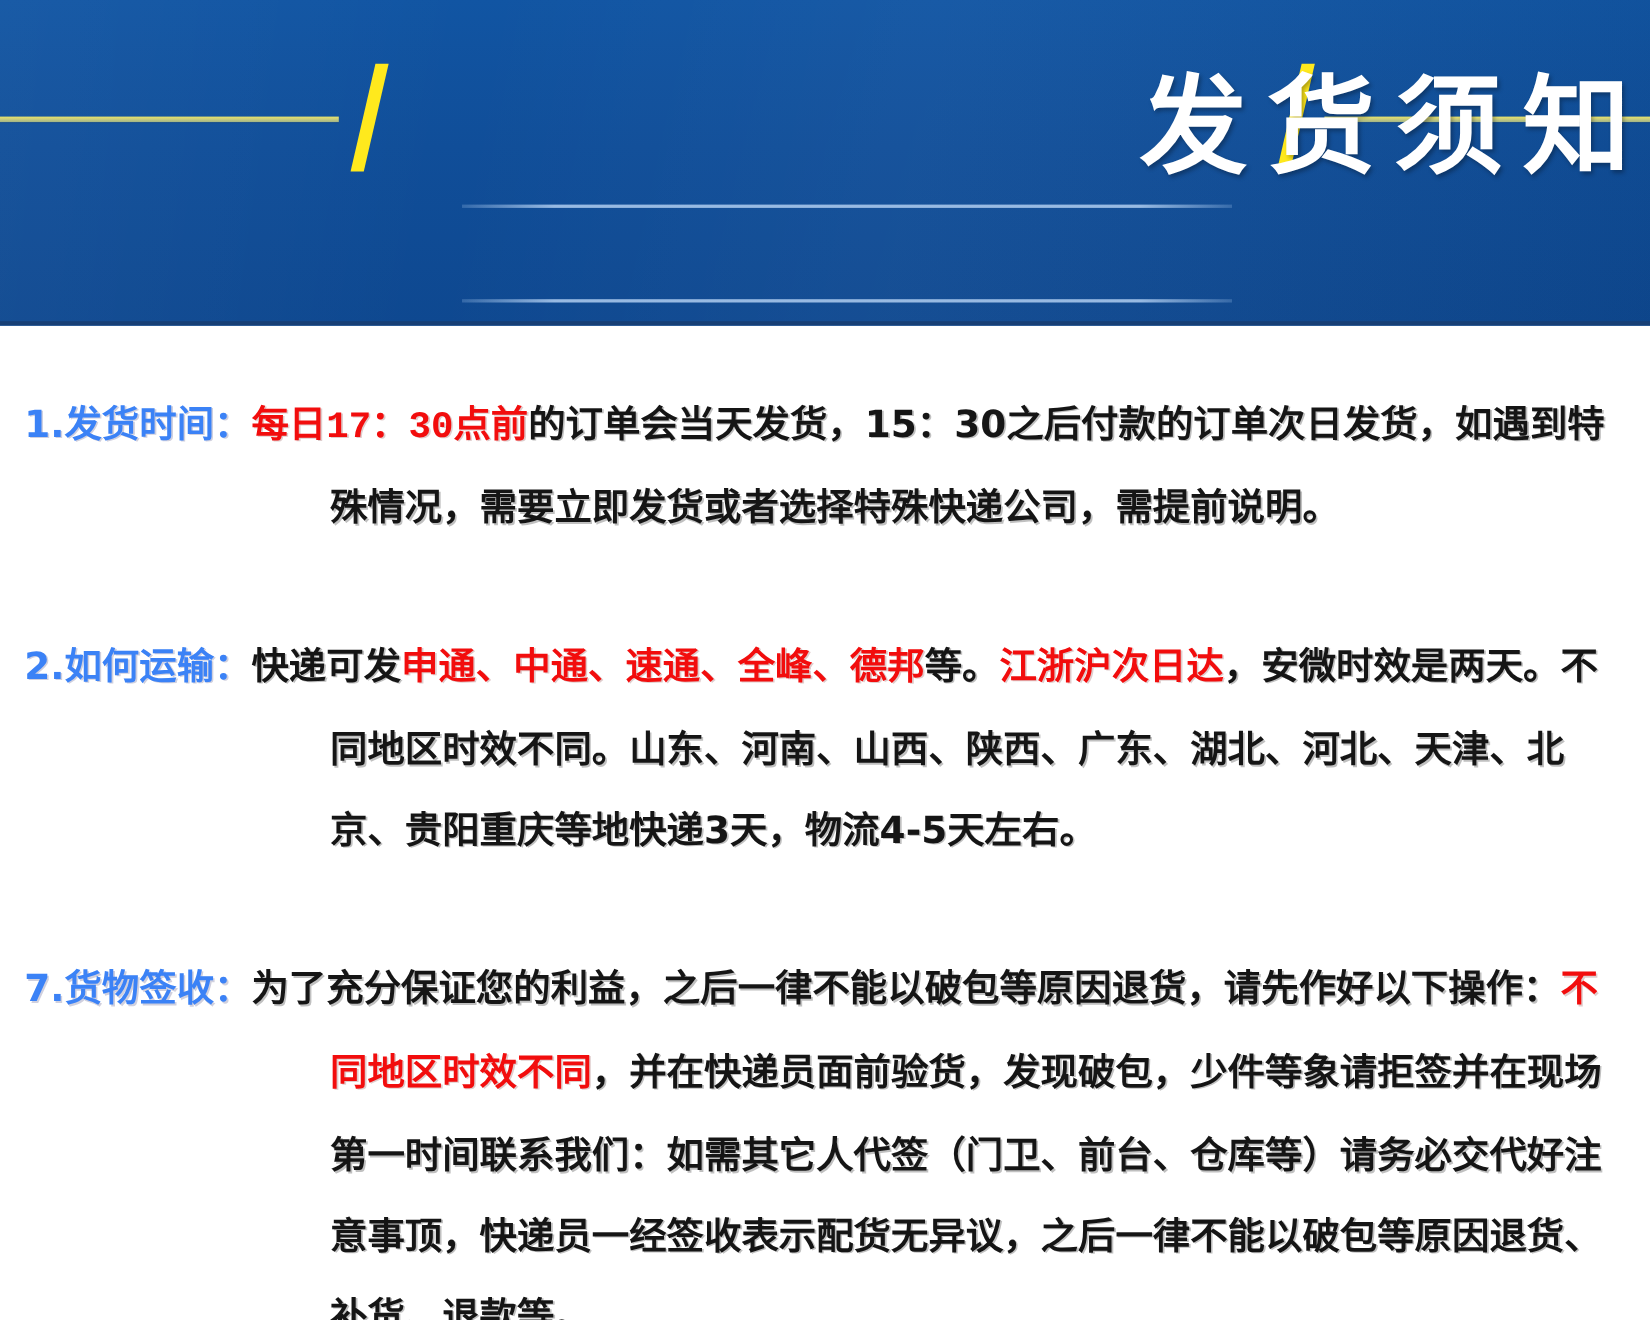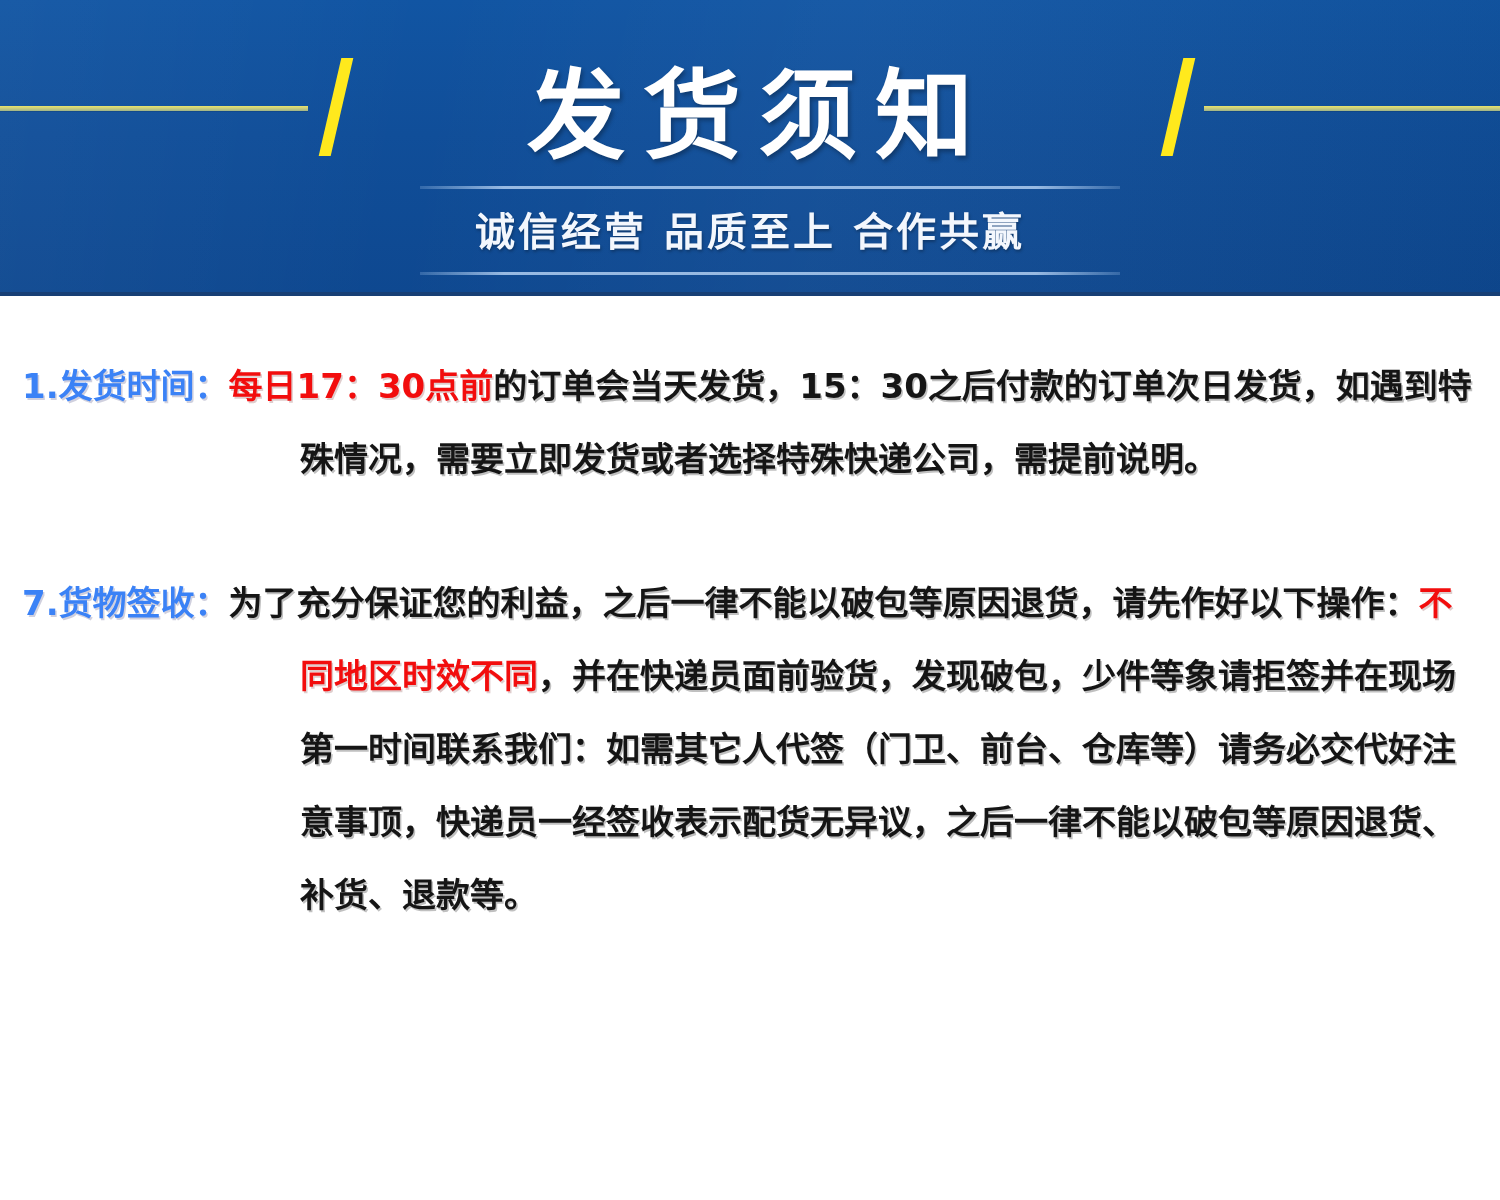--- a/index.html
+++ b/index.html
@@ -61,21 +61,21 @@
   }
   .slash.left  { left: 330px; }
   .slash.right { left: 1172px; }
 
   
   .banner-title {
     position: absolute;
     left: 0;
     top: 62px;
     width: 1500px;
-    text-align: center;
+    text-align: right;
     font-size: 98px;
     line-height: 108px;
     font-weight: bold;
     color: #ffffff;
     letter-spacing: 18px;
     text-indent: 18px;
     text-shadow: 2px 3px 4px rgba(0,0,0,0.30);
     white-space: nowrap;
   }
 
@@ -133,20 +133,21 @@
     word-break: break-all;
   }
 
   .label {
     color: #3b82f6;
     text-shadow: 1.5px 1.5px 0 rgba(120,120,160,0.35);
   }
   .hl {
     color: #f20d0d;
     text-shadow: 1.5px 1.5px 0 rgba(150,90,90,0.30);
+    font-family: Liberation Mono, monospace;
   }
 
   
   #sec-1 { padding-top: 20px; }
   #sec-2 { padding-top: 3px; }
   #sec-3 { padding-top: 3px; }
 </style>
 </head>
 <body>
 
@@ -156,34 +157,38 @@
 
     <div class="rule left"></div>
     <div class="rule right"></div>
 
     <div class="slash left"></div>
     <div class="slash right"></div>
 
     <div class="banner-title">发货须知</div>
 
     <div class="sub-rule top"></div>
-    <div class="banner-subtitle">诚信经营  品质至上  合作共赢</div>
     <div class="sub-rule bottom"></div>
 
     <div class="banner-underline"></div>
   </div>
 
   <div class="content">
 
     <div class="section" id="sec-1">
       <p class="para">
         <span class="label">1.发货时间：</span><span class="hl">每日17：30点前</span><span>的订单会当天发货，15：30之后付款的订单次日发货，如遇到特殊情况，需要立即发货或者选择特殊快递公司，需提前说明。</span>
       </p>
     </div>
 
+    <div class="section" id="sec-2">
+      <p class="para">
+        <span class="label">2.如何运输：</span><span>快递可发</span><span class="hl">申通、中通、速通、全峰、德邦</span><span>等。</span><span class="hl">江浙沪次日达</span><span>，安微时效是两天。不同地区时效不同。山东、河南、山西、陕西、广东、湖北、河北、天津、北京、贵阳重庆等地快递3天，物流4-5天左右。</span>
+      </p>
+    </div>
 
     <div class="section" id="sec-3">
       <p class="para">
         <span class="label">7.货物签收：</span><span>为了充分保证您的利益，之后一律不能以破包等原因退货，请先作好以下操作：</span><span class="hl">不同地区时效不同</span><span>，并在快递员面前验货，发现破包，少件等象请拒签并在现场第一时间联系我们：如需其它人代签（门卫、前台、仓库等）请务必交代好注意事顶，快递员一经签收表示配货无异议，之后一律不能以破包等原因退货、补货、退款等。</span>
       </p>
     </div>
 
   </div>
 </div>
 

